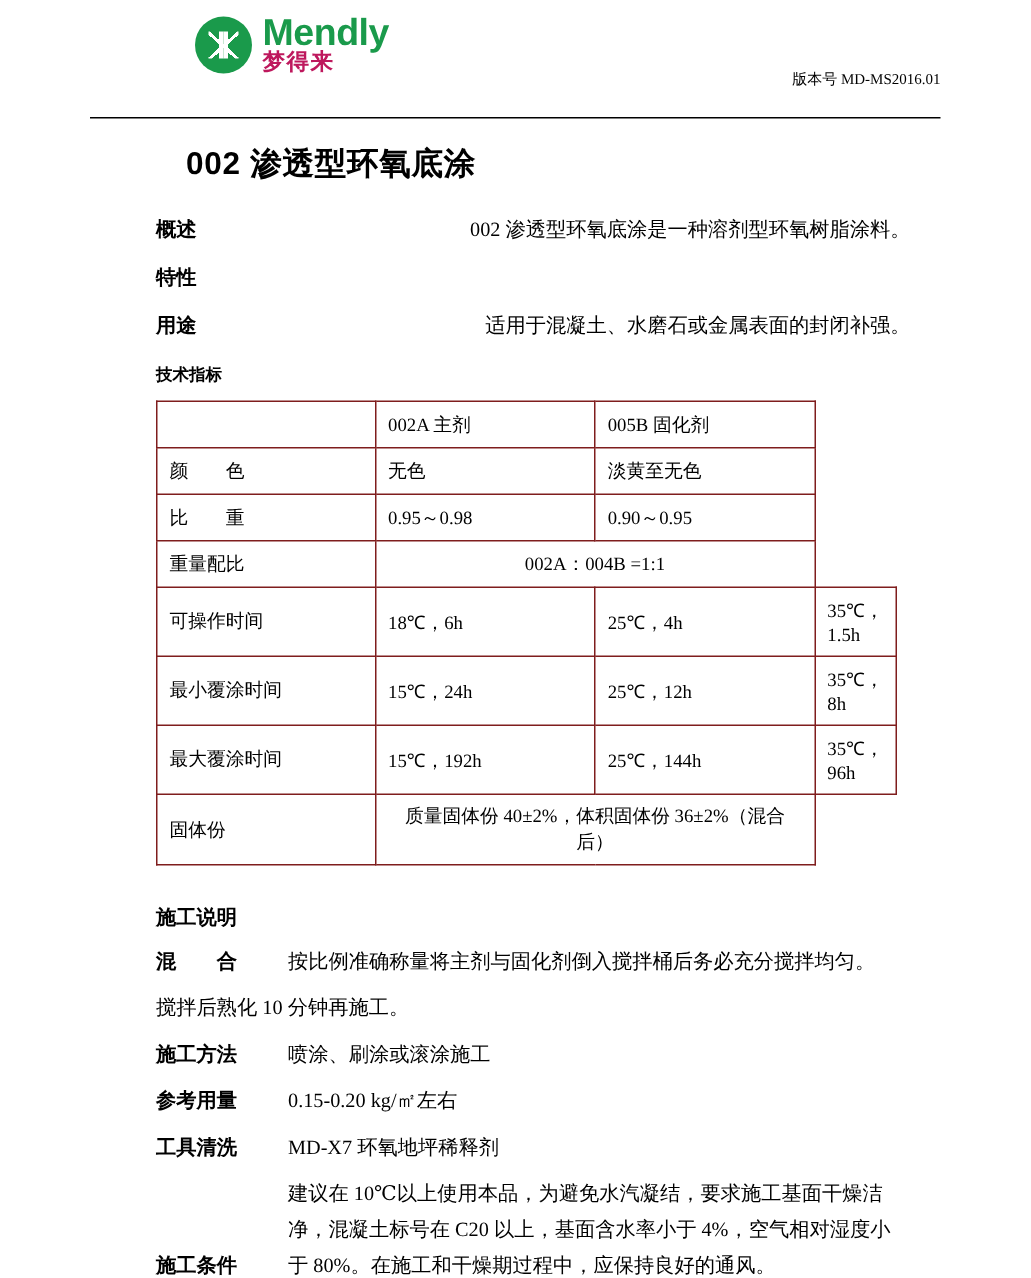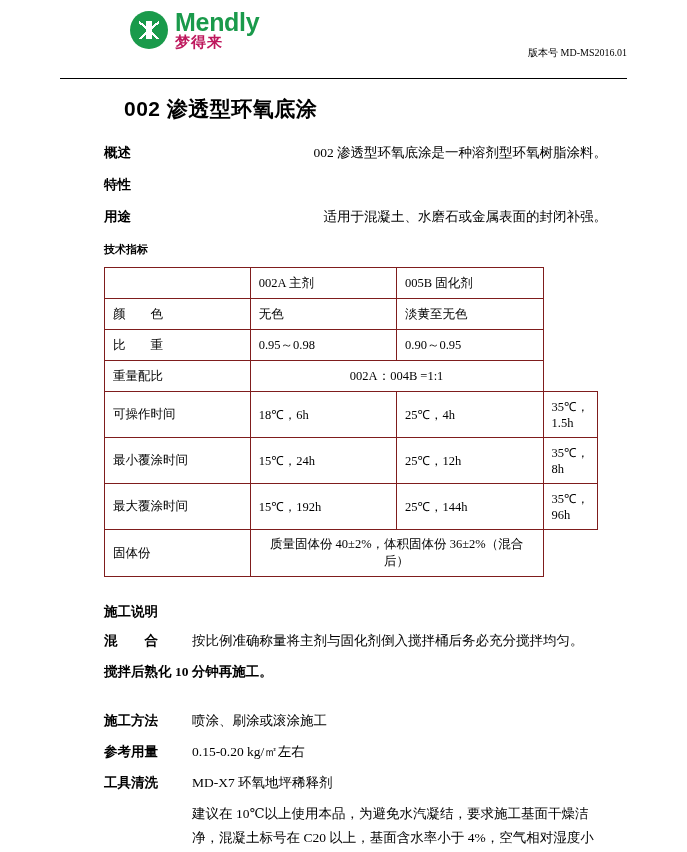--- a/index.html
+++ b/index.html
@@ -194,22 +194,21 @@
     font-family: "Liberation Sans", sans-serif;
     font-size: 13.5px;
   }
   .constr-text {
     flex: 1;
   }
   .constr-cont {
     margin-left: 0;
     font-size: 13.5px;
     line-height: 24px;
-    margin-bottom: 25px;
-    font-weight: bold;
+    margin-bottom: 7px;
   }
 </style>
 </head>
 <body>
 
 <div class="page">
 
   <div class="header">
     <div class="logo">
       <div class="logo-mark"></div>

